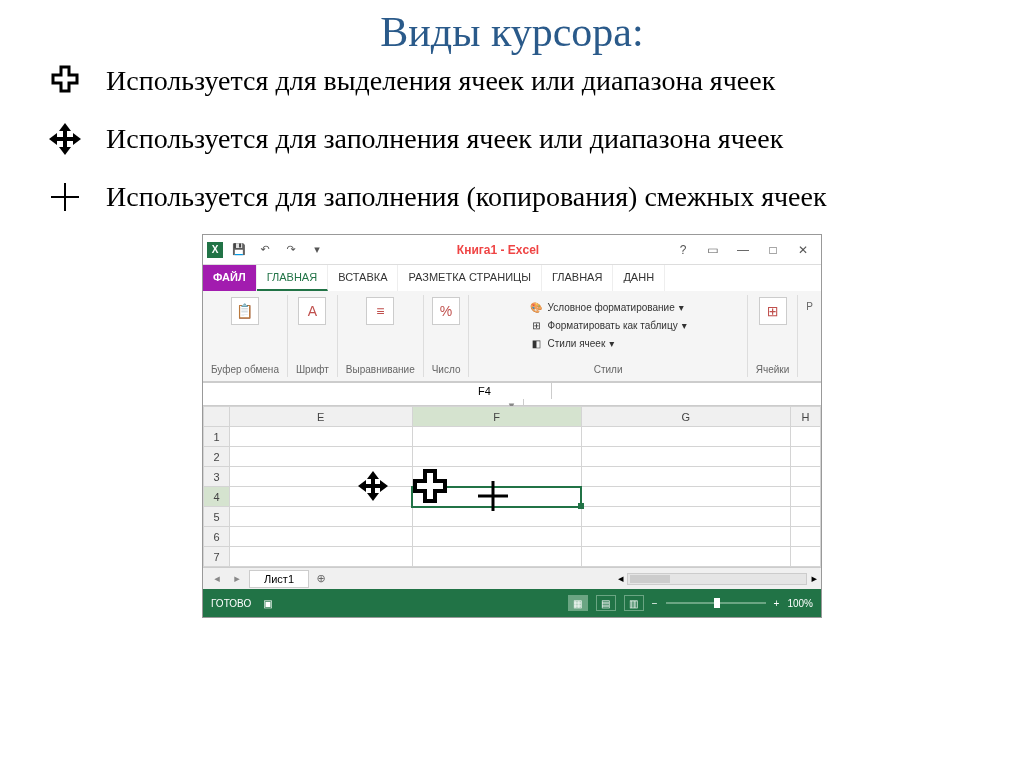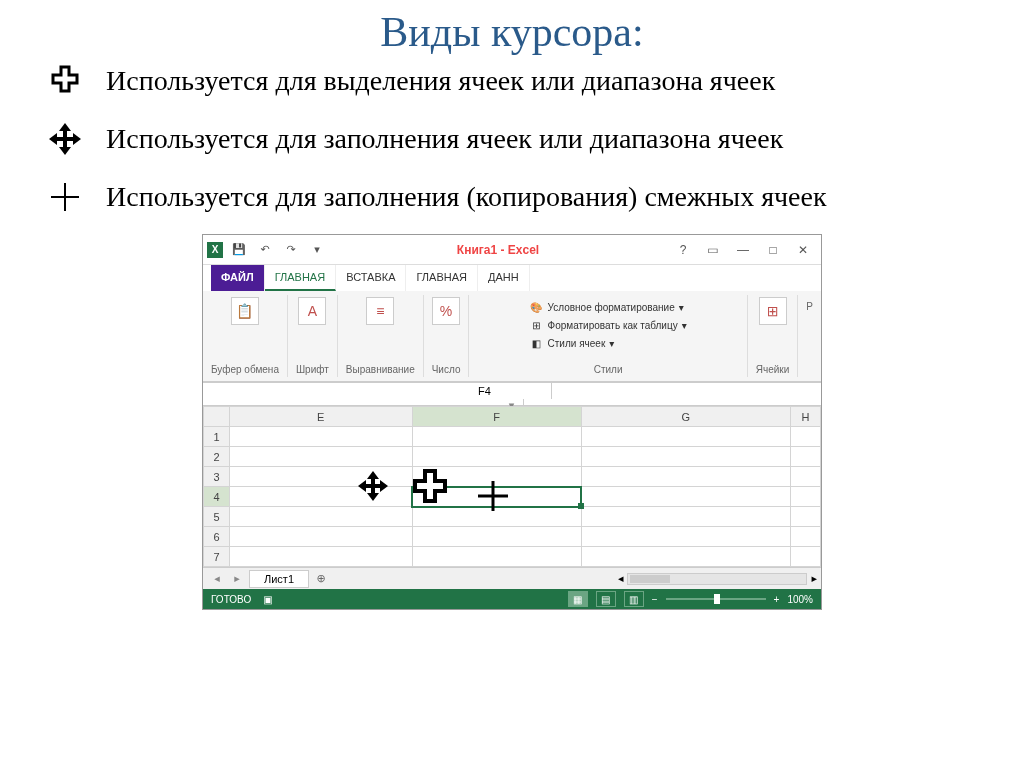--- a/index.html
+++ b/index.html
@@ -13,21 +13,21 @@
     .titlebar { height: 30px; background: #fff; display: flex; align-items: center; padding: 0 4px; border-bottom: 1px solid #ddd; }
     .titlebar-left { display: flex; align-items: center; gap: 6px; }
     .excel-logo { width: 16px; height: 16px; background: #217346; color: #fff; font-weight: bold; font-size: 10px; display: flex; align-items: center; justify-content: center; }
     .qa-btn { width: 20px; height: 20px; display: flex; align-items: center; justify-content: center; color: #555; font-size: 11px; }
     .titlebar-center { flex: 1; text-align: center; color: #ef4444; font-size: 12px; font-weight: bold; }
     .titlebar-right { display: flex; gap: 2px; }
     .win-btn { width: 28px; height: 20px; display: flex; align-items: center; justify-content: center; color: #555; font-size: 12px; }
     
     .tabs { display: flex; background: #fff; }
     .tab { padding: 6px 10px; font-size: 11px; color: #333; background: #fff; border-right: 1px solid #eee; }
-    .tab.file { background: #4c1d95; color: #fff; font-weight: bold; margin-left: 8px; }
+    .tab.file { background: #a21caf; color: #fff; font-weight: bold; }
     .tab.active { border-bottom: 2px solid #217346; color: #217346; font-weight: normal; }
     
     .ribbon { background: #f5f5f5; border-bottom: 1px solid #ccc; display: flex; padding: 4px 0; }
     .ribbon-group { border-right: 1px solid #ddd; padding: 2px 8px; display: flex; flex-direction: column; align-items: center; justify-content: space-between; min-height: 82px; }
     .ribbon-group-label { font-size: 10px; color: #666; margin-top: 4px; text-align: center; }
     .ribbon-icon { width: 28px; height: 28px; background: #fff; border: 1px solid #ccc; display: flex; align-items: center; justify-content: center; font-size: 14px; color: #c0504d; margin-bottom: 2px; }
     .ribbon-styles { display: flex; flex-direction: column; gap: 2px; padding: 2px 8px; }
     .style-item { display: flex; align-items: center; gap: 4px; font-size: 10px; color: #333; padding: 1px 0; }
     .style-icon { width: 14px; height: 14px; display: inline-flex; align-items: center; justify-content: center; font-size: 10px; }
     
@@ -51,21 +51,21 @@
     .cursors-overlay { position: absolute; top: 60px; left: 155px; pointer-events: none; }
     
     .sheet-tabs { display: flex; align-items: center; background: #f0f0f0; border-top: 1px solid #ccc; height: 22px; padding: 0 4px; }
     .sheet-nav { width: 20px; text-align: center; color: #888; }
     .sheet-tab { padding: 2px 14px; background: #fff; border: 1px solid #ccc; font-size: 11px; margin: 0 2px; }
     .sheet-add { width: 20px; text-align: center; color: #666; }
     .sheet-scroll { flex: 1; display: flex; align-items: center; justify-content: flex-end; gap: 4px; }
     .hscroll { width: 180px; height: 12px; background: #e5e5e5; border: 1px solid #ccc; position: relative; }
     .hscroll-thumb { position: absolute; left: 2px; top: 1px; width: 40px; height: 8px; background: #ccc; }
     
-    .statusbar { display: flex; align-items: center; background: #217346; color: #fff; height: 20px; padding: 0 8px; font-size: 10px; }
+    .statusbar { display: flex; align-items: center; background: #217346; color: #fff; height: 28px; padding: 0 8px; font-size: 10px; }
     .status-left { display: flex; align-items: center; gap: 12px; }
     .status-right { margin-left: auto; display: flex; align-items: center; gap: 8px; }
     .view-btn { width: 20px; height: 16px; border: 1px solid #6ba583; display: flex; align-items: center; justify-content: center; }
     .view-btn.active { background: #6ba583; }
     .zoom-slider { width: 100px; height: 2px; background: #6ba583; position: relative; }
     .zoom-thumb { position: absolute; left: 48px; top: -4px; width: 6px; height: 10px; background: #fff; }
   </style>
 </head>
 <body>
 
@@ -115,20 +115,21 @@
       <div class="win-btn">—</div>
       <div class="win-btn">□</div>
       <div class="win-btn">✕</div>
     </div>
   </div>
 
   <div class="tabs">
     <div class="tab file">ФАЙЛ</div>
     <div class="tab active">ГЛАВНАЯ</div>
     <div class="tab">ВСТАВКА</div>
+    <div class="tab">РАЗМЕТКА СТРАНИЦЫ</div>
     <div class="tab">ГЛАВНАЯ</div>
     <div class="tab">ДАНН</div>
   </div>
 
   <div class="ribbon">
     <div class="ribbon-group">
       <div class="ribbon-icon">📋</div>
       <div class="ribbon-group-label">Буфер обмена</div>
     </div>
     <div class="ribbon-group">

